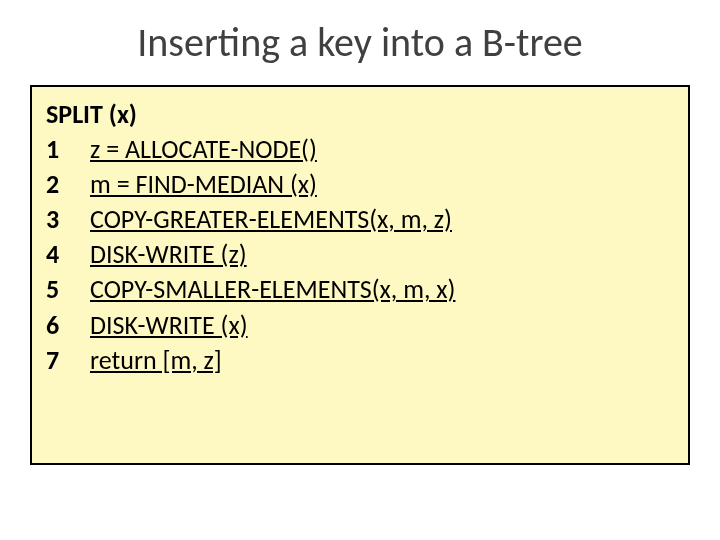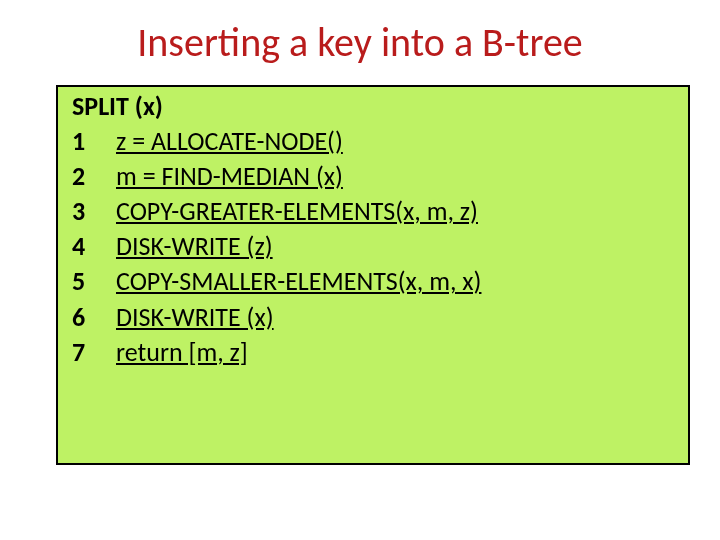--- a/index.html
+++ b/index.html
@@ -9,33 +9,32 @@
     background: #ffffff;
     font-family: Calibri, "Segoe UI", Arial, sans-serif;
     overflow: hidden;
   }
   .slide {
     width: 100%;
     height: 100%;
     padding: 18px 30px 30px 30px;
   }
   .title {
-    color: #b91c1c;
+    color: #404040;
     font-size: 40px;
     font-weight: 400;
     text-align: center;
     margin-bottom: 18px;
     letter-spacing: 0px;
   }
   .code-box {
     border: 2px solid #000000;
-    padding: 2px 14px 14px 14px;
-    background: #bef264;
+    padding: 10px 14px 14px 14px;
+    background: #fef9c3;
     min-height: 380px;
-    margin-left: 26px;
   }
   .func-name {
     font-size: 26px;
     font-weight: 700;
     color: #000000;
     line-height: 1.35;
   }
   .code-line {
     display: flex;
     font-size: 26px;

